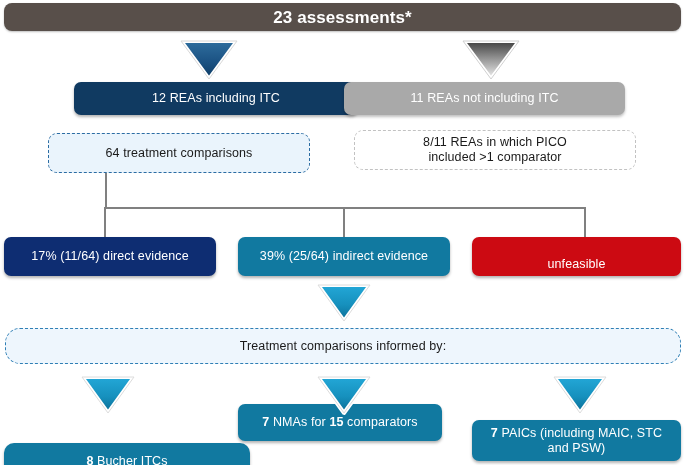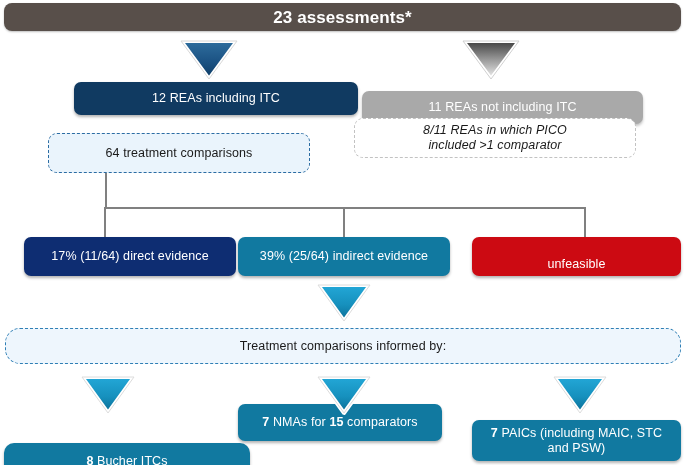--- a/index.html
+++ b/index.html
@@ -40,21 +40,21 @@
   .header-bar {
     background: #584f4a;
     border-radius: 8px;
     font-weight: bold;
     font-size: 17px;
     box-shadow: 0 1px 2px rgba(0,0,0,0.25);
   }
 
   
   .navy      { background: #103a61; box-shadow: 0 2px 3px rgba(0,0,0,0.30); }
-  .navy-deep { background: #0e2d72; box-shadow: 0 2px 3px rgba(0,0,0,0.30); margin-left: 20px; }
+  .navy-deep { background: #0e2d72; box-shadow: 0 2px 3px rgba(0,0,0,0.30); }
   .grey-box  { background: #a9a9a9; box-shadow: 0 2px 3px rgba(0,0,0,0.25); }
   .teal      { background: #1179a0; box-shadow: 0 2px 3px rgba(0,0,0,0.30); }
   .red       { background: #cc0a12; box-shadow: 0 2px 3px rgba(0,0,0,0.30); }
 
   
   .dashed-blue {
     background: #eaf4fc;
     border: 1.4px dashed #2b6ca3;
     color: #1a1a1a;
     border-radius: 9px;
@@ -124,29 +124,29 @@
       </defs>
       <polygon points="3,3 59,3 31,41" fill="url(#gGrey)" stroke="#ffffff" stroke-width="4" stroke-linejoin="round"></polygon>
       <polygon points="3,3 59,3 31,41" fill="none" stroke="#d0d0d0" stroke-width="1"></polygon>
     </svg>
   </div>
 
   <div class="box navy" style="left:74px; top:82px; width:284px; height:33px;">
     <span class="txt">12 REAs including ITC</span>
   </div>
 
-  <div class="box grey-box" style="left:362px; top:82px; width:281px; height:33px;margin-top:9px;">
+  <div class="box grey-box" style="left:344px; top:82px; width:281px; height:33px;">
     <span class="txt">11 REAs not including ITC</span>
   </div>
 
   <div class="box dashed-blue" style="left:48px; top:133px; width:262px; height:40px;">
     <span class="txt">64 treatment comparisons</span>
   </div>
 
-  <div class="box dashed-grey" style="left:354px; top:118px; width:282px; height:40px;font-style:italic;">
+  <div class="box dashed-grey" style="left:354px; top:130px; width:282px; height:40px;">
     <span class="txt">
       <span>8/11 REAs in which PICO</span><br>
       <span>included &gt;1 comparator</span>
     </span>
   </div>
 
   <div class="line vline" style="left:105px; top:173px; height:35px;"></div>
   <div class="line hline" style="left:104px; top:207px; width:481px;"></div>
   <div class="line vline" style="left:104px; top:207px; height:31px;"></div>
   <div class="line vline" style="left:343px; top:207px; height:31px;"></div>

